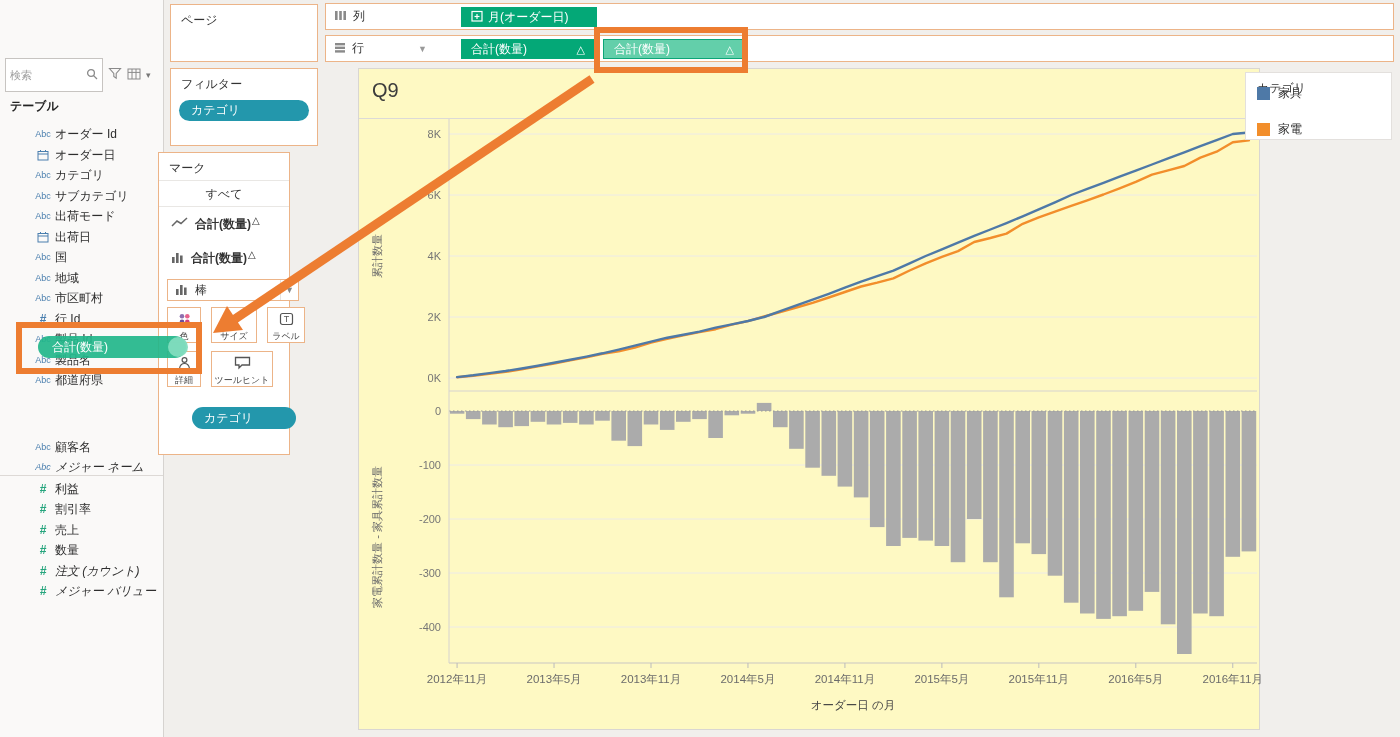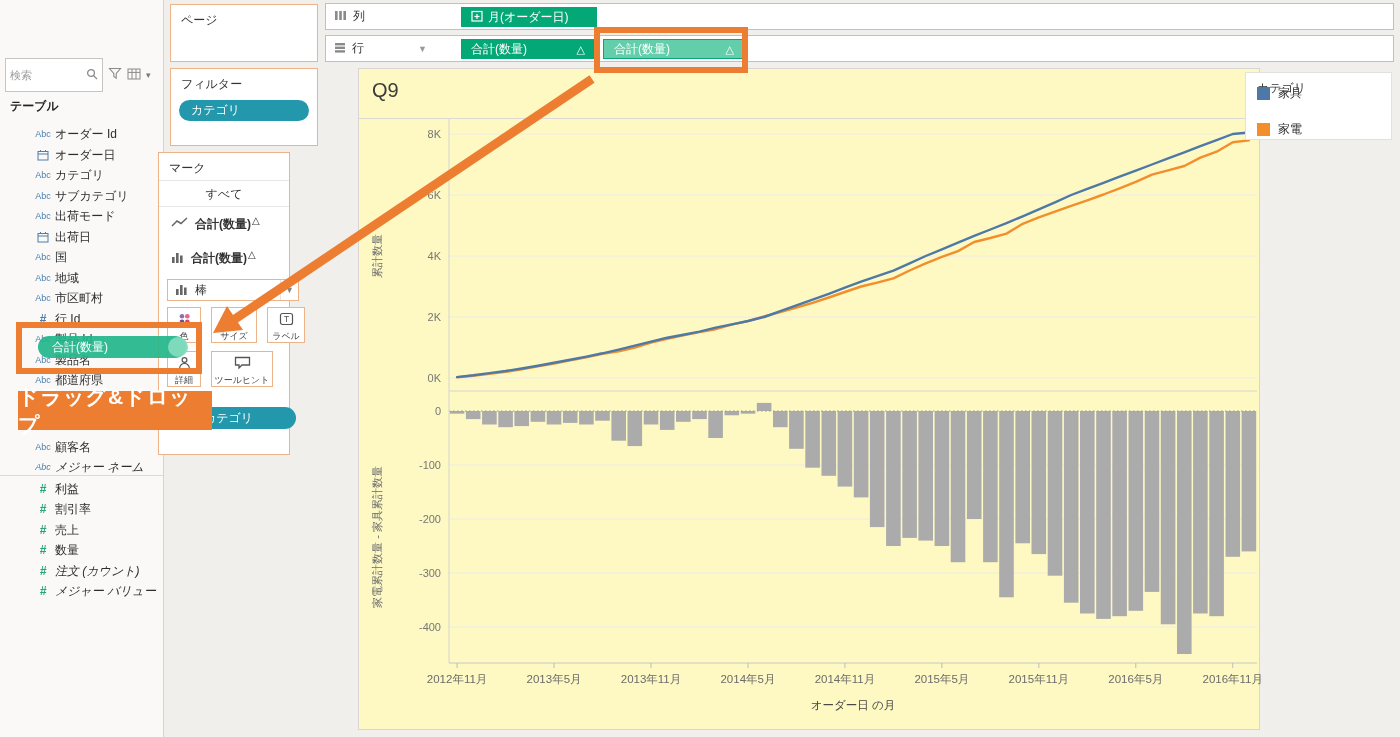--- a/index.html
+++ b/index.html
@@ -473,18 +473,17 @@
         </div>
       </div>
   </div>
 
   <div class="hlbox" style="left:594px;top:27px;width:154px;height:46px;"></div>
   <div class="hlbox" style="left:16px;top:322px;width:186px;height:52px;"></div>
   <div id="drag-pill">
     <span>合計(数量)</span>
     <span class="cap"></span>
   </div>
-  <div id="drag-label">ドラッグ&amp;ドロップ</div>
   <svg id="arrow-overlay">
     <line x1="592" y1="79" x2="235" y2="319" stroke="#ed7d31" stroke-width="9"></line>
     <polygon points="213,333 227,306 243,330" fill="#ed7d31"></polygon>
   </svg>
 </div>
 
 </body></html>

